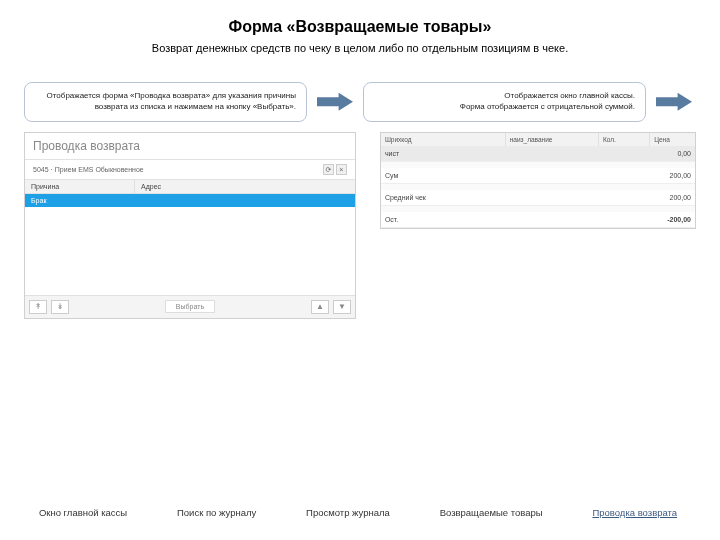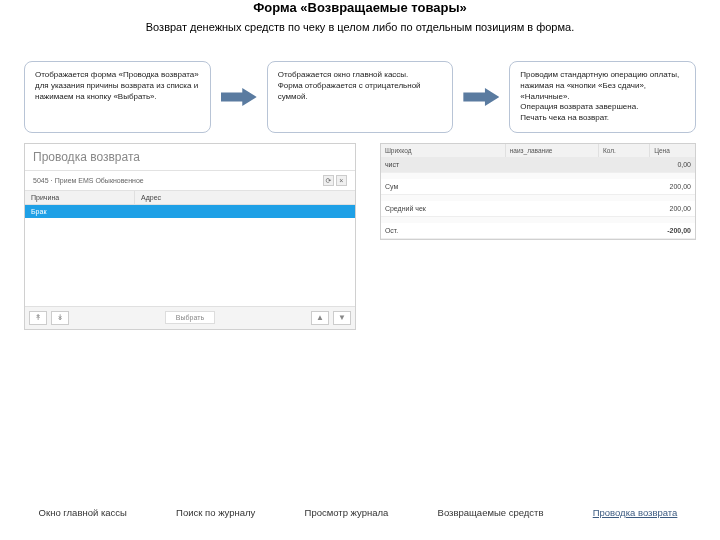--- a/index.html
+++ b/index.html
@@ -1,20 +1,20 @@
 <!DOCTYPE html>
 <html><head>
 <meta charset="utf-8">
 <style>
   * { box-sizing: border-box; margin: 0; padding: 0; }
   body { width: 720px; height: 540px; font-family: Arial, sans-serif; background: #fff; position: relative; overflow: hidden; }
-  .title { text-align: center; font-weight: bold; font-size: 13px; }
+  .title { text-align: center; font-weight: bold; font-size: 16px; margin-top: 18px; }
   .subtitle { text-align: center; font-size: 11px; margin-top: 6px; }
   .callout-row { display: flex; align-items: stretch; margin: 28px 24px 0 24px; gap: 6px; }
-  .callout { flex: 1; background: #fff; border: 1px solid #b8c4d6; border-radius: 8px; padding: 8px 10px; font-size: 8px; line-height: 1.35; color: #222; }
+  .callout { flex: 1; background: #fff; border: 1px solid #b8c4d6; border-radius: 8px; padding: 8px 10px; font-size: 8px; line-height: 1.35; color: #222; text-align: right; }
   .arrow-wrap { display: flex; align-items: center; justify-content: center; width: 44px; }
   .arrow { width: 36px; height: 18px; background: #5a7ba0; clip-path: polygon(0 25%, 60% 25%, 60% 0, 100% 50%, 60% 100%, 60% 75%, 0 75%); }
   .shots { display: flex; margin: 10px 24px 0 24px; gap: 24px; }
   .shot-left { flex: 1.05; }
   .shot-right { flex: 1; }
   .panel { border: 1px solid #d0d0d0; background: #fafafa; }
   .panel-head { background: #fff; padding: 6px 8px; font-size: 12px; color: #888; border-bottom: 1px solid #e2e2e2; }
   .panel-sub { background: #fff; padding: 4px 8px; font-size: 7px; color: #666; display: flex; justify-content: space-between; align-items: center; border-bottom: 1px solid #e2e2e2; }
   .icon-pair { display: flex; gap: 2px; }
   .tiny-icon { width: 11px; height: 11px; border: 1px solid #ccc; background: #f0f0f0; font-size: 7px; text-align: center; line-height: 9px; color: #666; }
@@ -42,35 +42,32 @@
   .gap { height: 6px; }
   .rtotal .rr { font-weight: bold; }
   .nav { position: absolute; left: 0; right: 4px; bottom: 18px; display: flex; justify-content: space-around; padding: 0 14px; }
   .nav-item { font-size: 9.5px; color: #333; padding: 3px 6px; border-bottom: 1px solid transparent; }
   .nav-item.active { color: #3b5a80; text-decoration: underline; }
 </style>
 </head>
 <body>
 
 <div class="title">Форма «Возвращаемые товары»</div>
-<div class="subtitle">Возврат денежных средств по чеку в целом либо по отдельным позициям в форма.</div>
+<div class="subtitle">Возврат денежных средств по чеку в целом либо по отдельным позициям в чеке.</div>
 
 <div class="callout-row">
   <div class="callout">Отображается форма «Проводка возврата» для указания причины возврата из списка и нажимаем на кнопку «Выбрать».</div>
   <div class="arrow-wrap">
       <div class="arrow"></div>
     </div>
   <div class="callout" style="white-space:pre-line">Отображается окно главной кассы.
 Форма отображается с отрицательной суммой.</div>
   <div class="arrow-wrap">
       <div class="arrow"></div>
     </div>
-  <div class="callout" style="white-space:pre-line">Проводим стандартную операцию оплаты, нажимая на «кнопки «Без сдачи», «Наличные».
-Операция возврата завершена.
-Печать чека на возврат.</div>
 </div>
 
 <div class="shots">
   <div class="shot-left">
     <div class="panel">
       <div class="panel-head">Проводка возврата</div>
       <div class="panel-sub">
         <span>5045 · Прием EMS Обыкновенное</span>
         <span class="icon-pair">
           <span class="tiny-icon">⟳</span>
@@ -123,15 +120,15 @@
         <div class="rr">-200,00</div>
       </div>
     </div>
   </div>
 </div>
 
 <div class="nav">
   <div class="nav-item">Окно главной кассы</div>
   <div class="nav-item">Поиск по журналу</div>
   <div class="nav-item">Просмотр журнала</div>
-  <div class="nav-item">Возвращаемые средств</div>
+  <div class="nav-item">Возвращаемые товары</div>
   <div class="nav-item active">Проводка возврата</div>
 </div>
 
 </body></html>

